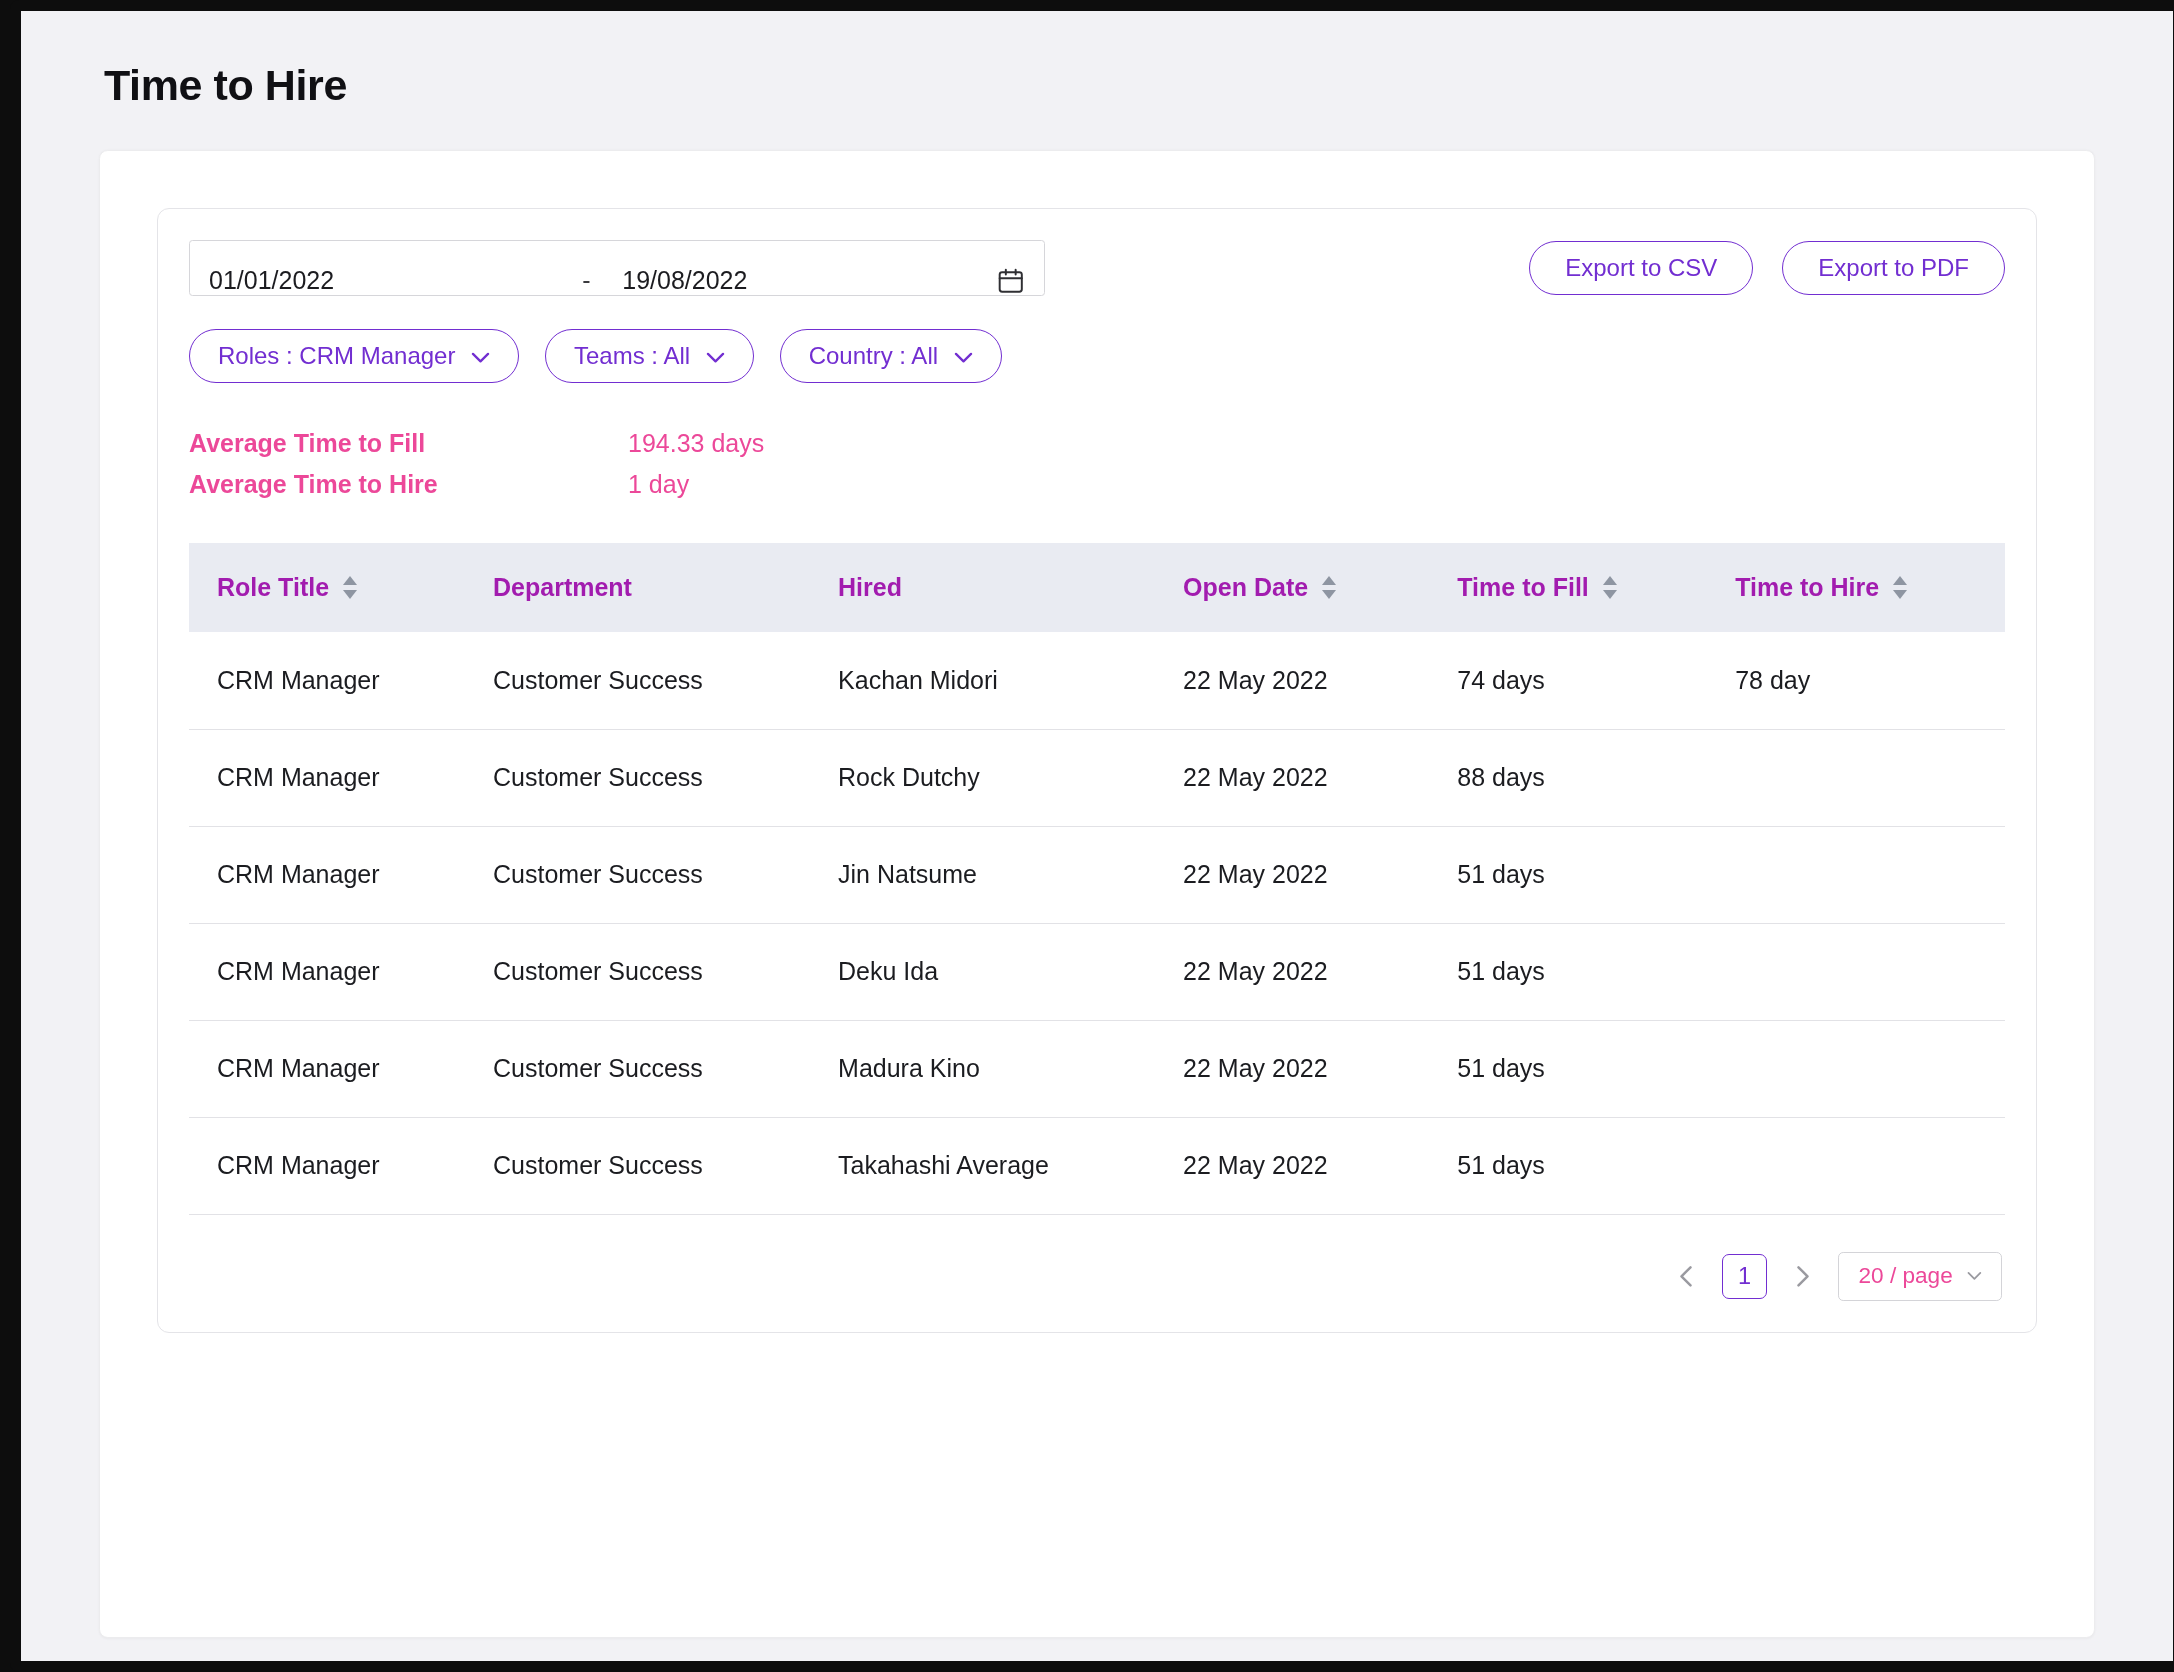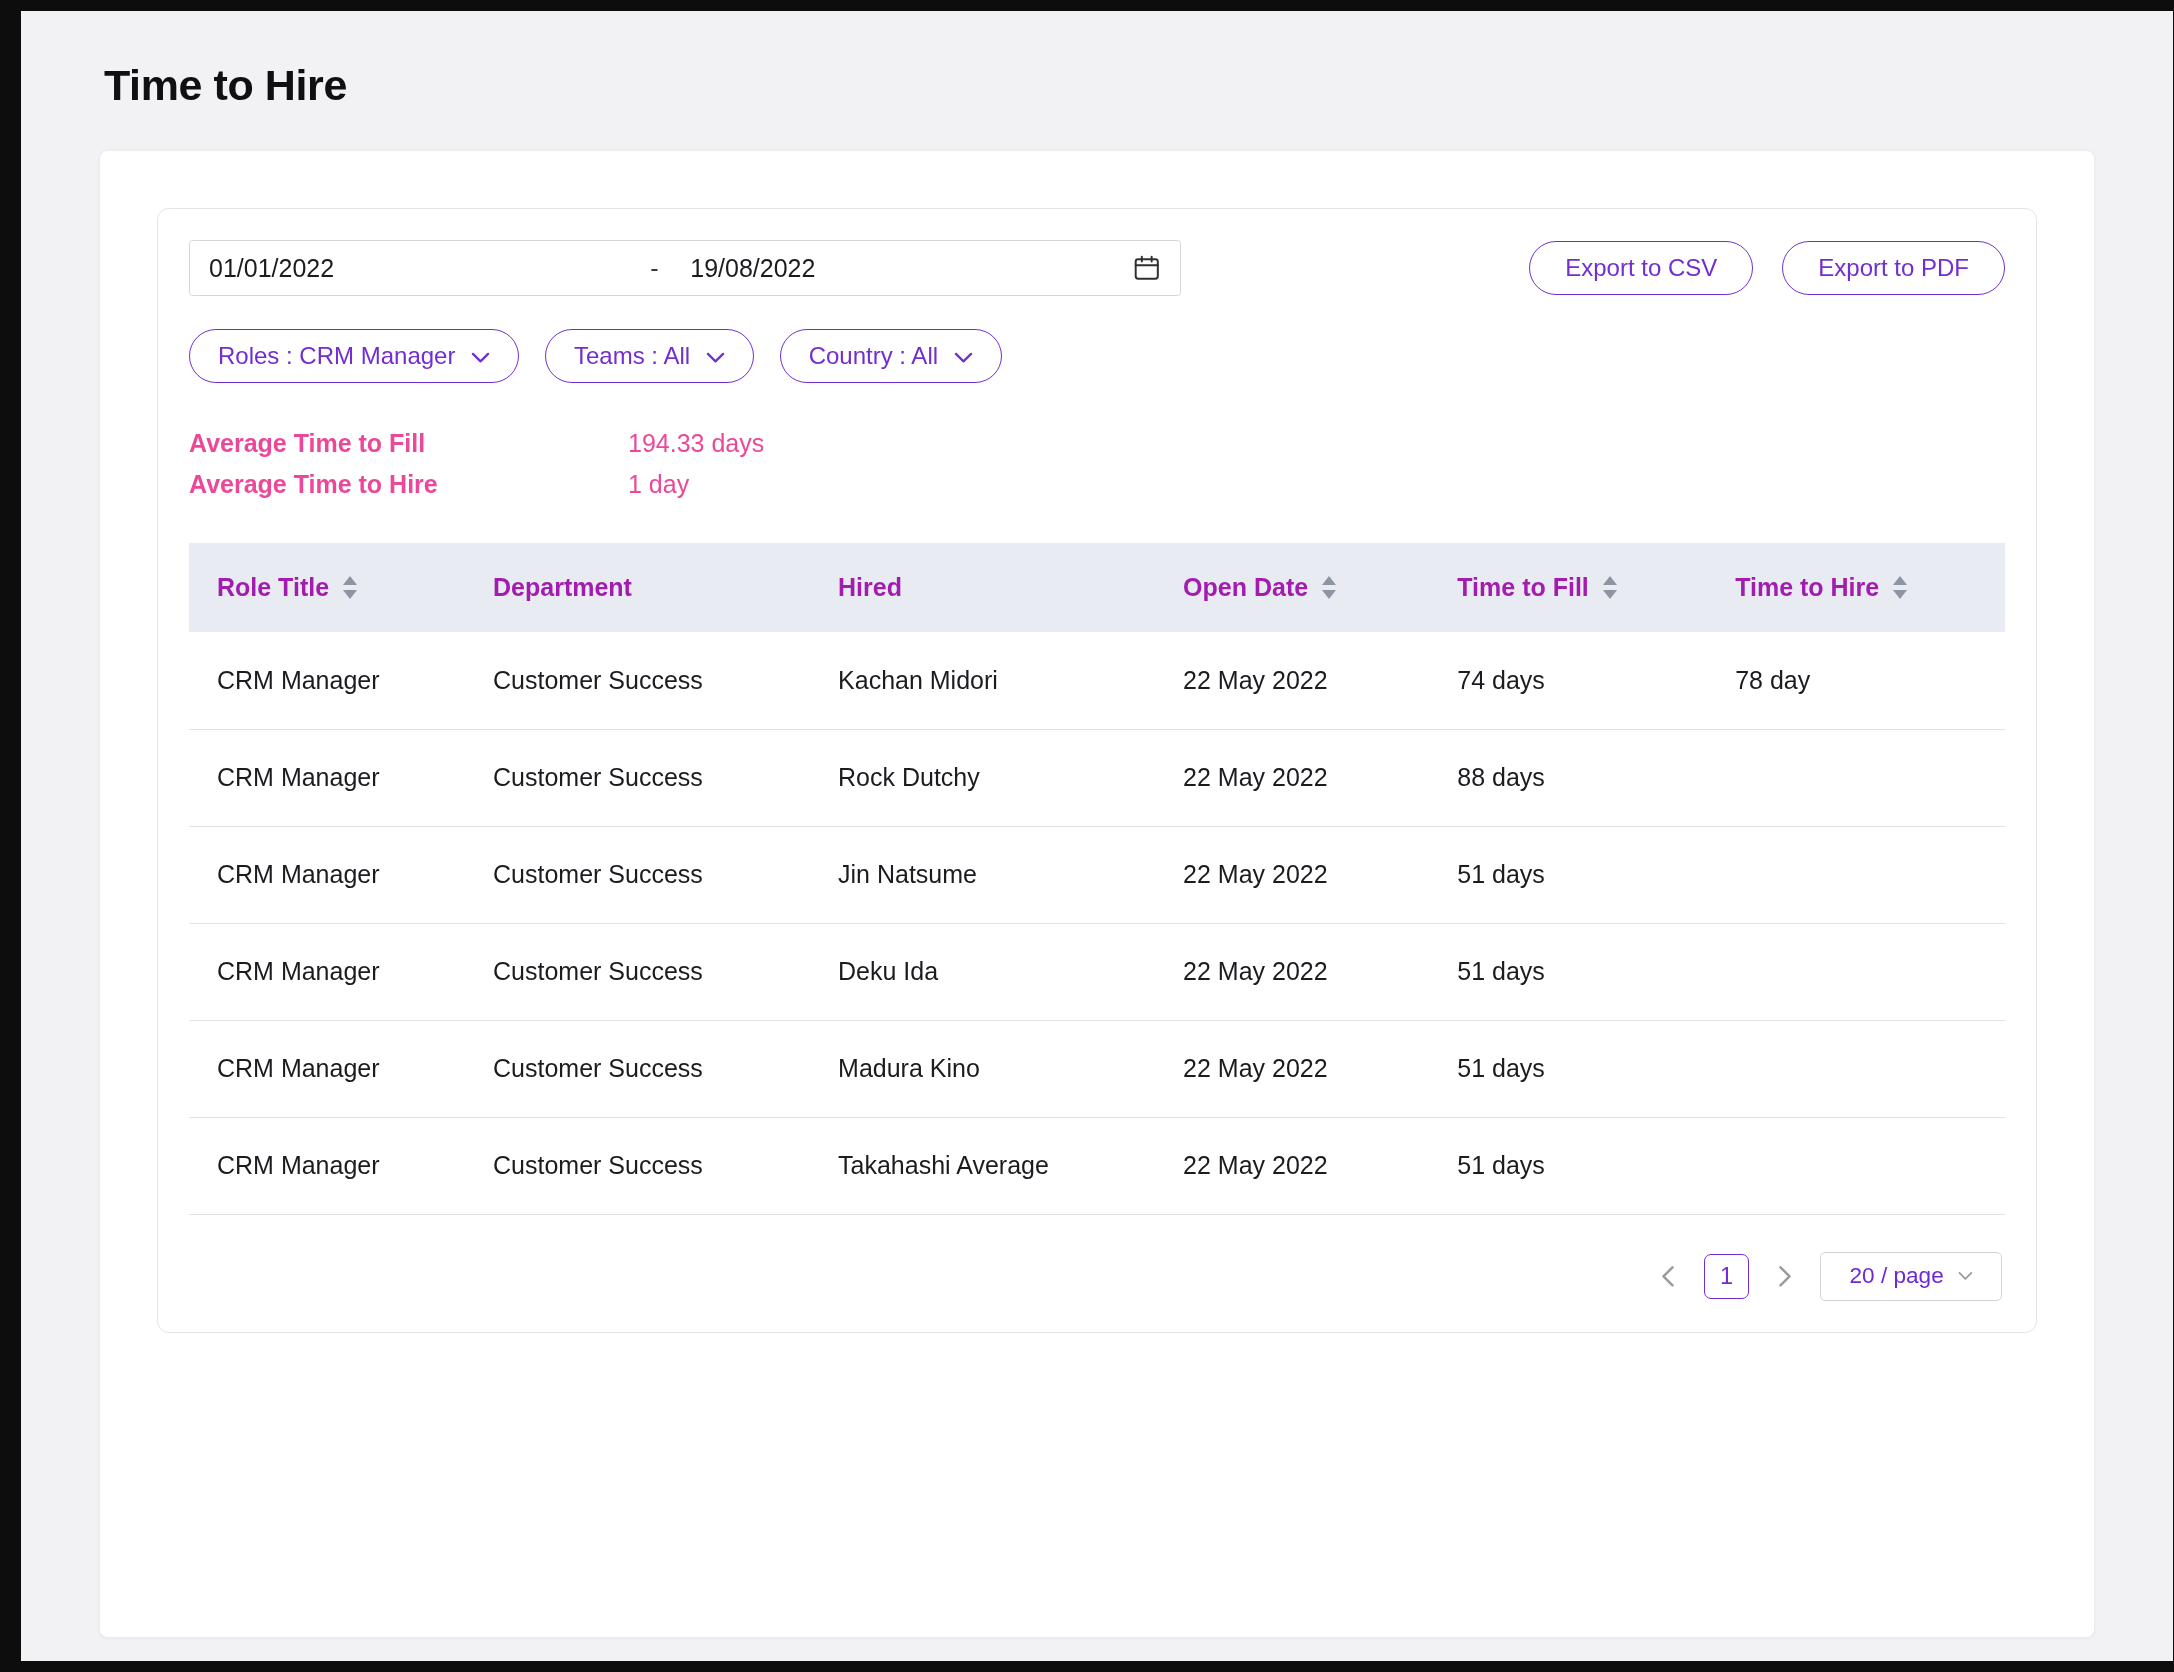--- a/index.html
+++ b/index.html
@@ -20,21 +20,21 @@
     background:#ffffff; border:0.9px solid #ececee; border-radius:8.7px;
     box-shadow:0 0.9px 2.6px rgba(0,0,0,0.04);
   }
   .inner-card {
     margin:57px; border:0.9px solid #e4e4e8; border-radius:12px;
     padding:31px; background:#ffffff;
   }
   
   .top-row { display:flex; justify-content:space-between; align-items:center; }
   .date-range {
-    display:flex; align-items:center; width:992px; height:56px;
+    display:flex; align-items:flex-end; width:856px; height:56px;
     border:0.9px solid #d6d6da; border-radius:3.5px; padding:0 19px;
     font-size:25px; color:#1c1c20; background:#fff; cursor:pointer;
   }
   .date-range .from { flex:1; }
   .date-range .sep  { width:40px; color:#3a3a3e; }
   .date-range .to   { flex:1; }
   .cal-icon { display:flex; align-items:center; }
   .export-group { display:flex; gap:29px; }
   .btn-pill {
     display:inline-flex; align-items:center; justify-content:center;
@@ -93,23 +93,23 @@
     width:29.5px; height:43px; background:none; border:none; cursor:pointer; padding:0;
   }
   .page-num {
     min-width:45px; height:45px;
     display:flex; align-items:center; justify-content:center;
     background:#fff; border:1.7px solid var(--accent); border-radius:7px;
     color:var(--accent); font-size:23.5px; font-family:inherit; cursor:pointer;
   }
   .page-size {
     display:flex; align-items:center; gap:14px;
-    height:49px; padding:0 28px; background:#fff;
+    height:49px; padding:0 19px; background:#fff;
     border:0.9px solid #d4d4d8; border-radius:5.2px;
-    color:#6d28d9; font-size:22.6px; font-family:inherit; cursor:pointer;
+    color:#ec4899; font-size:22.6px; font-family:inherit; cursor:pointer;
   }
 </style>
 </head>
 <body>
 
 <div class="frame">
 
   <h1 class="page-title">Time to Hire</h1>
 
   <div class="outer-card">

